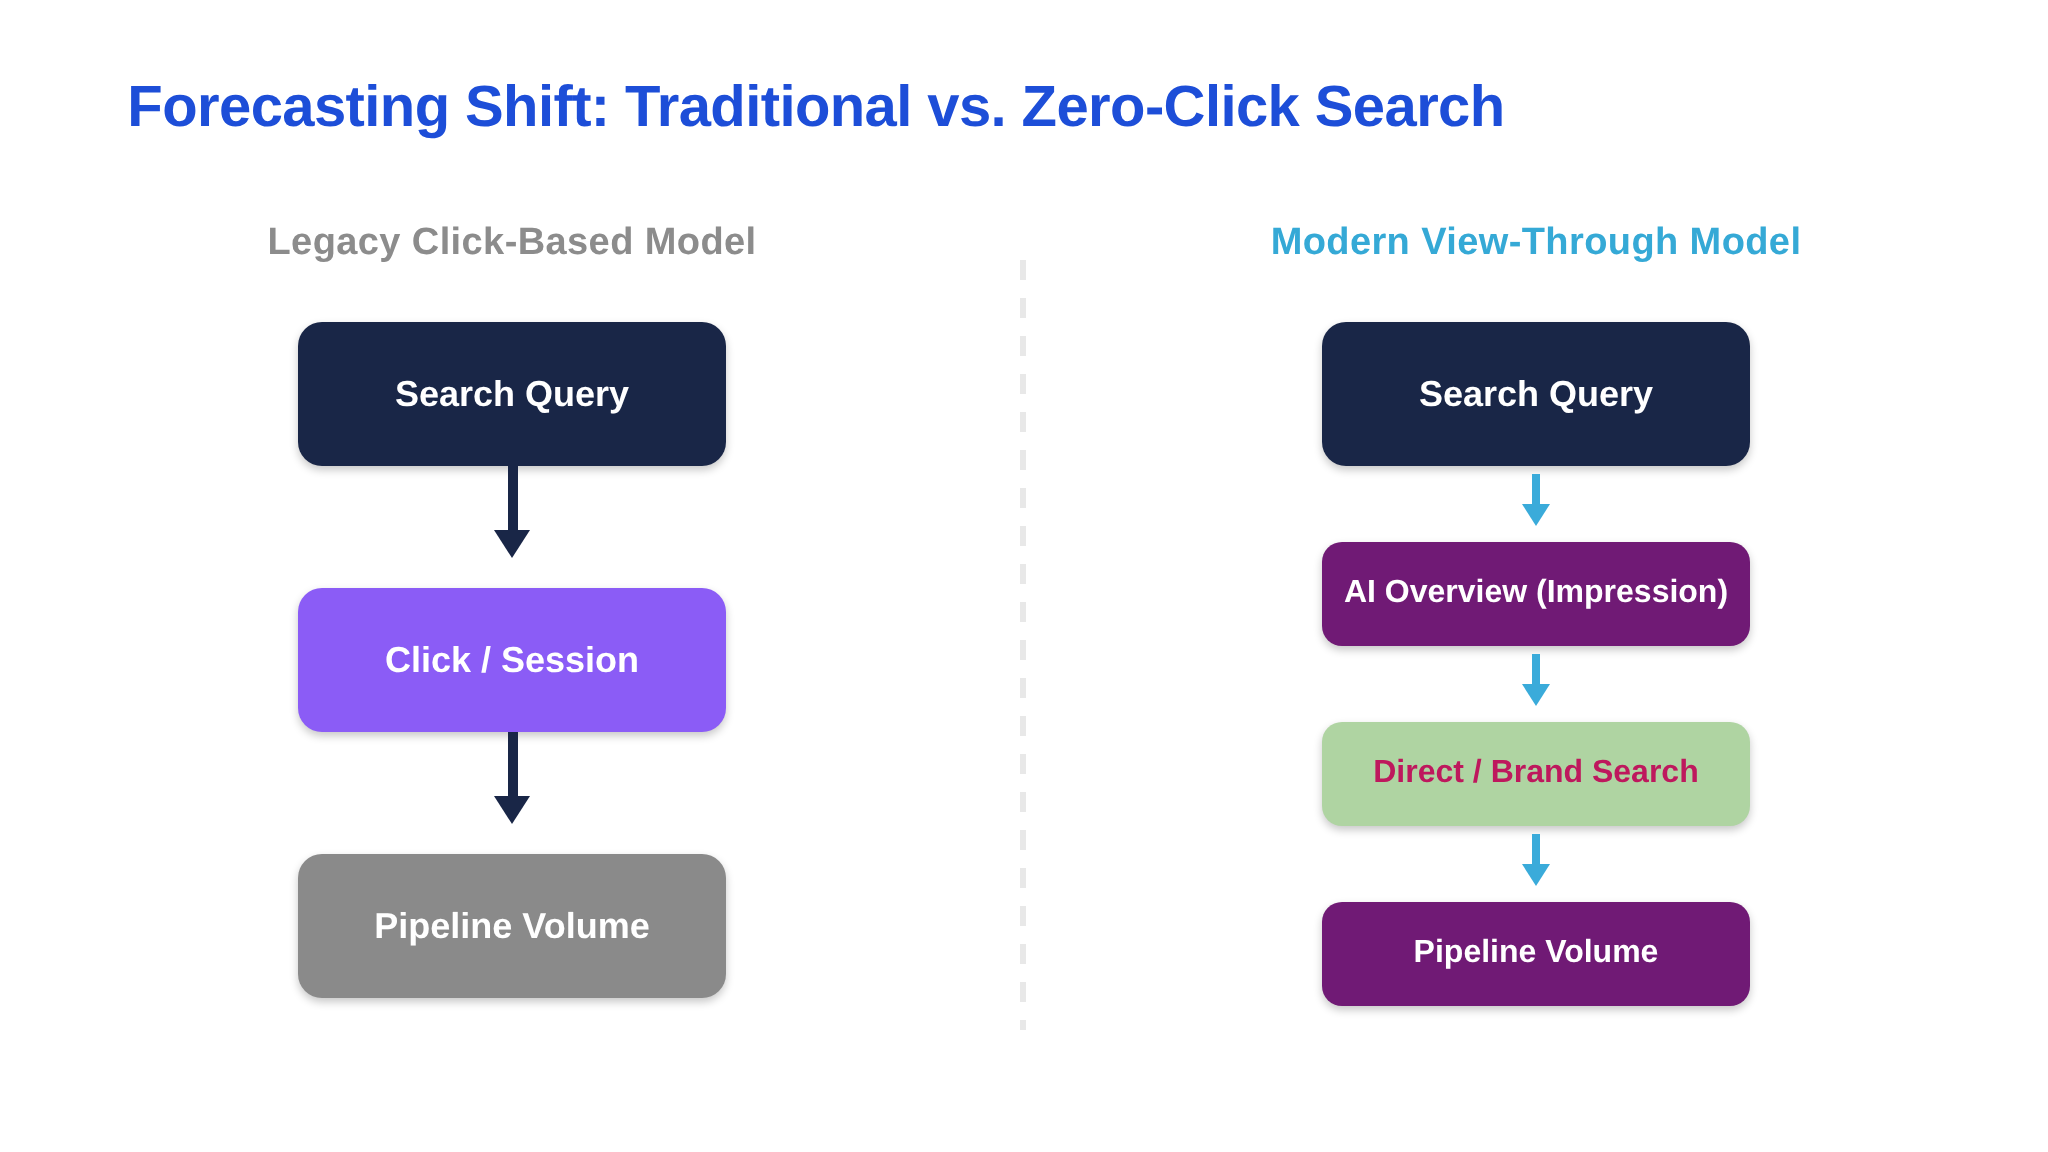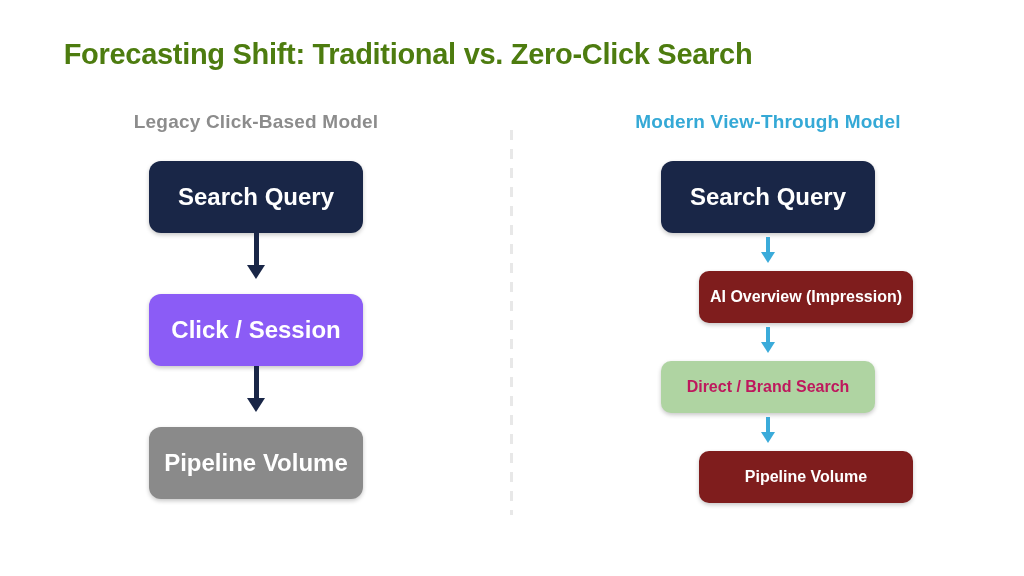--- a/index.html
+++ b/index.html
@@ -2,46 +2,46 @@
 <html><head>
 <meta charset="utf-8">
 <style>
   html,body { margin:0; padding:0; background:#ffffff; }
   .canvas {
     position:relative; width:1024px; height:576px; background:#ffffff;
     font-family:"Liberation Sans", sans-serif; overflow:hidden;
   }
   .title {
     position:absolute; top:38px; left:0; width:816px; margin:0;
-    text-align:center; font-size:29px; font-weight:bold; color:#4d7c0f;
+    text-align:center; font-size:29px; font-weight:bold; color:#1d4ed8;
     letter-spacing:-0.3px;
   }
   .col-header {
     position:absolute; top:111px; width:300px; text-align:center;
     font-size:19px; font-weight:bold; letter-spacing:0.2px;
   }
   .col-header.left  { left:106px; color:#8c8c8c; }
   .col-header.right { left:618px; color:#35a9d6; }
   .divider {
     position:absolute; left:510px; top:130px; width:3px; height:385px;
     background:repeating-linear-gradient(to bottom, #e8e8e8 0 10px, transparent 10px 19px);
   }
   .node {
     position:absolute; display:flex; align-items:center; justify-content:center;
     font-weight:bold; color:#ffffff; text-align:center; white-space:nowrap;
     box-shadow:0 2px 4px rgba(0,0,0,0.22);
   }
-  .node.big   { width:214px; height:72px; border-radius:12px; font-size:24px; }
+  .node.big   { width:214px; height:72px; border-radius:12px; font-size:18px; }
   .node.small { width:214px; height:52px; border-radius:10px; font-size:16px; }
   .left-col  { left:149px; }
   .right-col { left:661px; }
   .bg-navy  { background:#192647; }
   .bg-blue  { background:#8b5cf6; }
   .bg-gray  { background:#8a8a8a; }
-  .bg-cyan  { background:#7f1d1d;margin-left:38px; }
+  .bg-cyan  { background:#701a75; }
   .bg-green { background:#afd4a2; color:#be185d; }
   .l1 { top:161px; }
   .l2 { top:294px; }
   .l3 { top:427px; }
   .r1 { top:161px; }
   .r2 { top:271px; }
   .r3 { top:361px; }
   .r4 { top:451px; }
   .arrow {
     position:absolute; display:flex; flex-direction:column; align-items:center;

